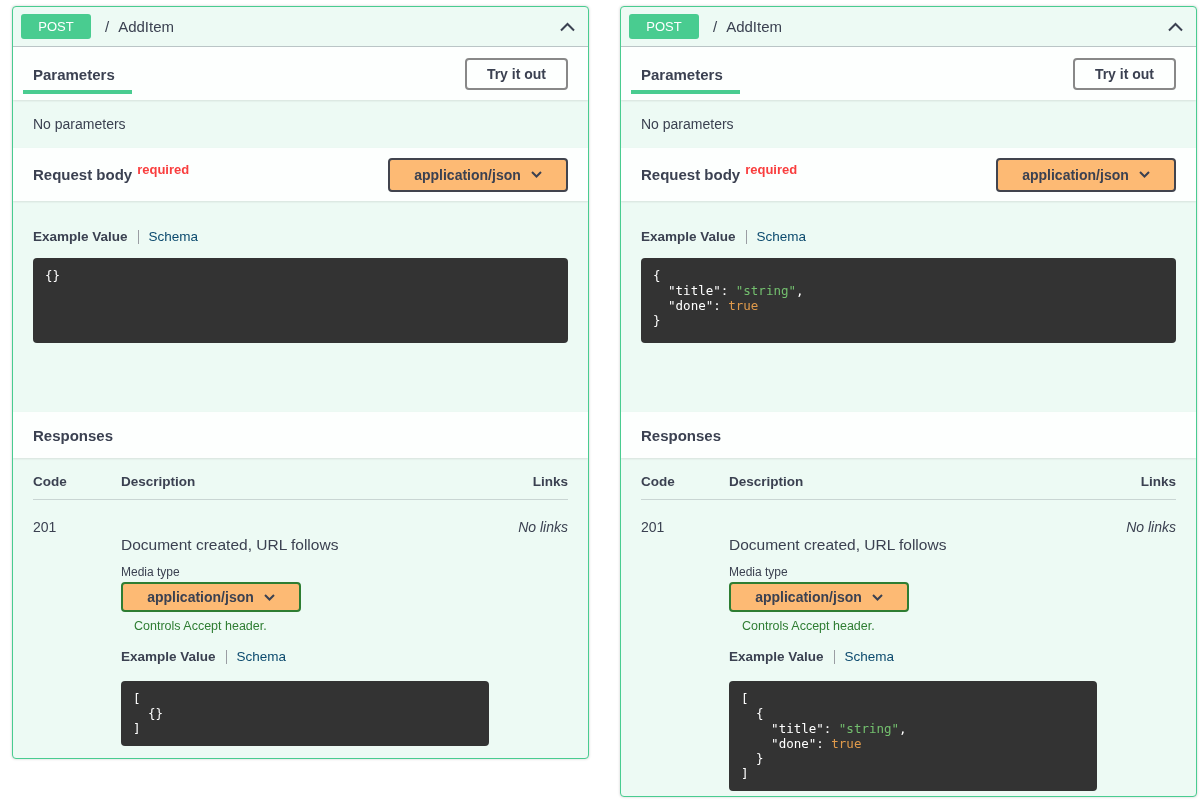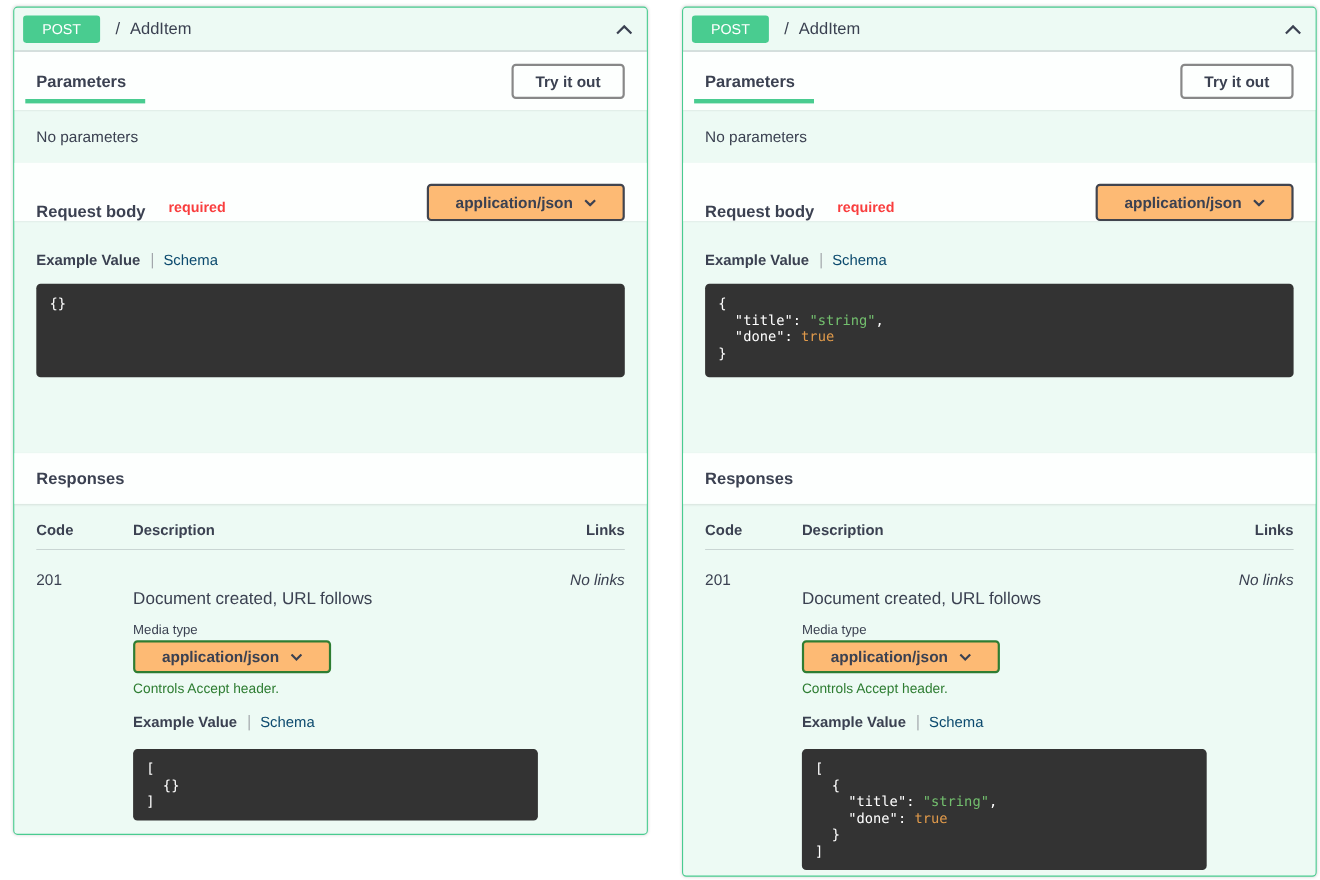--- a/index.html
+++ b/index.html
@@ -16,28 +16,28 @@
     border-bottom:1px solid rgba(59,65,81,.28); cursor:pointer; }
   .method-badge{ background:var(--accent,#49cc90); color:#fff; font-weight:normal;
     font-size:13px; border-radius:3px; width:70px; height:25px; line-height:25px;
     text-align:center; }
   .path{ margin-left:14px; font-size:15px; display:flex; gap:9px; }
   .collapse-btn{ margin-left:auto; background:none; border:none; cursor:pointer;
     padding:4px 2px; display:flex; }
 
   
   .white-band{ background:rgba(255,255,255,.88); box-shadow:0 1px 2px rgba(0,0,0,.1);
-    position:relative; display:flex; align-items:center; padding:0 20px;gap:16px; }
+    position:relative; display:flex; align-items:center; padding:0 20px; }
   .params-header{ height:53px; }
   .tab-item{ font-size:15px; font-weight:bold; margin:12px 0 0 -10px;
     padding:0 17px 7px 10px; border-bottom:4px solid var(--accent,#49cc90); }
   .try-btn{ margin-left:auto; background:transparent; border:2px solid #888;
     border-radius:4px; color:var(--text,#3b4151); font-family:inherit;
     font-size:14px; font-weight:bold; padding:6px 20px; cursor:pointer; }
-  .request-header{ height:53px;align-items:flex-end; }
+  .request-header{ height:53px; }
   .rb-title{ font-size:15px; font-weight:bold; }
   .required{ color:var(--required,#f93e3e); font-size:13px; font-weight:bold;
     position:relative; top:-5px; margin-left:5px; }
 
   
   .select{ width:180px; background:#fdba74; border-radius:4px; display:flex;
     align-items:center; justify-content:center; gap:10px; font-size:14px;
     font-weight:bold; cursor:pointer; }
   .select.dark{ margin-left:auto; height:34px; border:2px solid #41444e; }
   .select.green{ height:30px; border:2px solid var(--media-green,#2e7d32); margin-top:3px; }
@@ -66,21 +66,21 @@
   
   .responses-body{ padding:16px 20px 12px 20px; }
   .resp-head{ display:grid; grid-template-columns:88px 1fr 60px; font-size:13.5px;
     font-weight:bold; padding-bottom:10px; border-bottom:1px solid rgba(59,65,81,.2); }
   .right{ text-align:right; }
   .resp-row{ display:grid; grid-template-columns:88px 1fr 60px; padding-top:19px; }
   .cell-code{ font-size:14px; }
   .cell-links{ font-size:14px; font-style:italic; text-align:right; white-space:nowrap; }
   .desc-title{ font-size:15.5px; margin-top:17px; }
   .media-label{ font-size:12px; margin-top:11px; }
-  .accept-note{ font-size:12.5px; color:var(--media-green,#2e7d32); margin-top:7px; }
+  .accept-note{ font-size:12.5px; color:var(--media-green,#2e7d32); margin-top:7px;margin-left:13px; }
   .ex-tabs.small{ margin-top:16px; }
   .cell-desc .code-block{ width:368px; margin-top:17px; }
 </style>
 </head>
 <body>
 
 <section class="panel" id="panel-left">
   <header class="summary">
     <span class="method-badge">POST</span>
     <span class="path">

